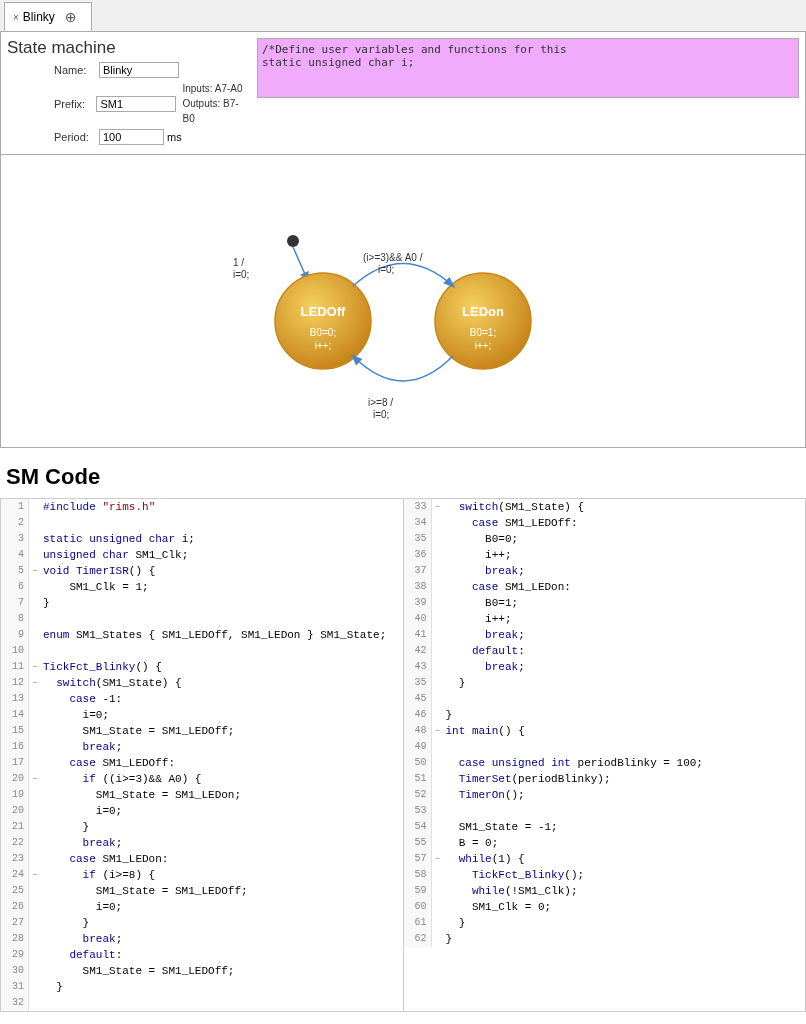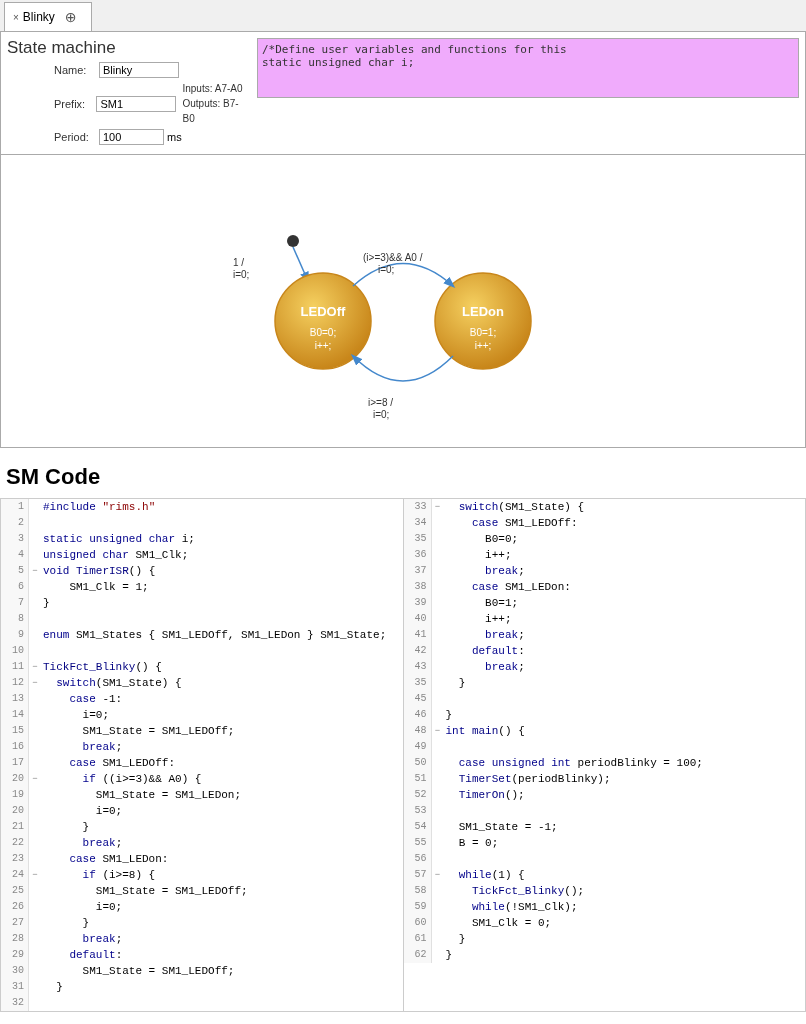--- a/index.html
+++ b/index.html
@@ -536,25 +536,20 @@
         <span class="line-num">54</span>
         <span class="line-expand"></span>
         <span class="line-code">  SM1_State = -1;</span>
       </div>
       <div class="code-line">
         <span class="line-num">55</span>
         <span class="line-expand"></span>
         <span class="line-code">  B = 0;</span>
       </div>
       <div class="code-line">
-        <span class="line-num">56</span>
-        <span class="line-expand"></span>
-        <span class="line-code"></span>
-      </div>
-      <div class="code-line">
         <span class="line-num">57</span>
         <span class="line-expand">−</span>
         <span class="line-code">  <span class="kw">while</span>(1) {</span>
       </div>
       <div class="code-line">
         <span class="line-num">58</span>
         <span class="line-expand"></span>
         <span class="line-code">    <span class="fn">TickFct_Blinky</span>();</span>
       </div>
       <div class="code-line">

